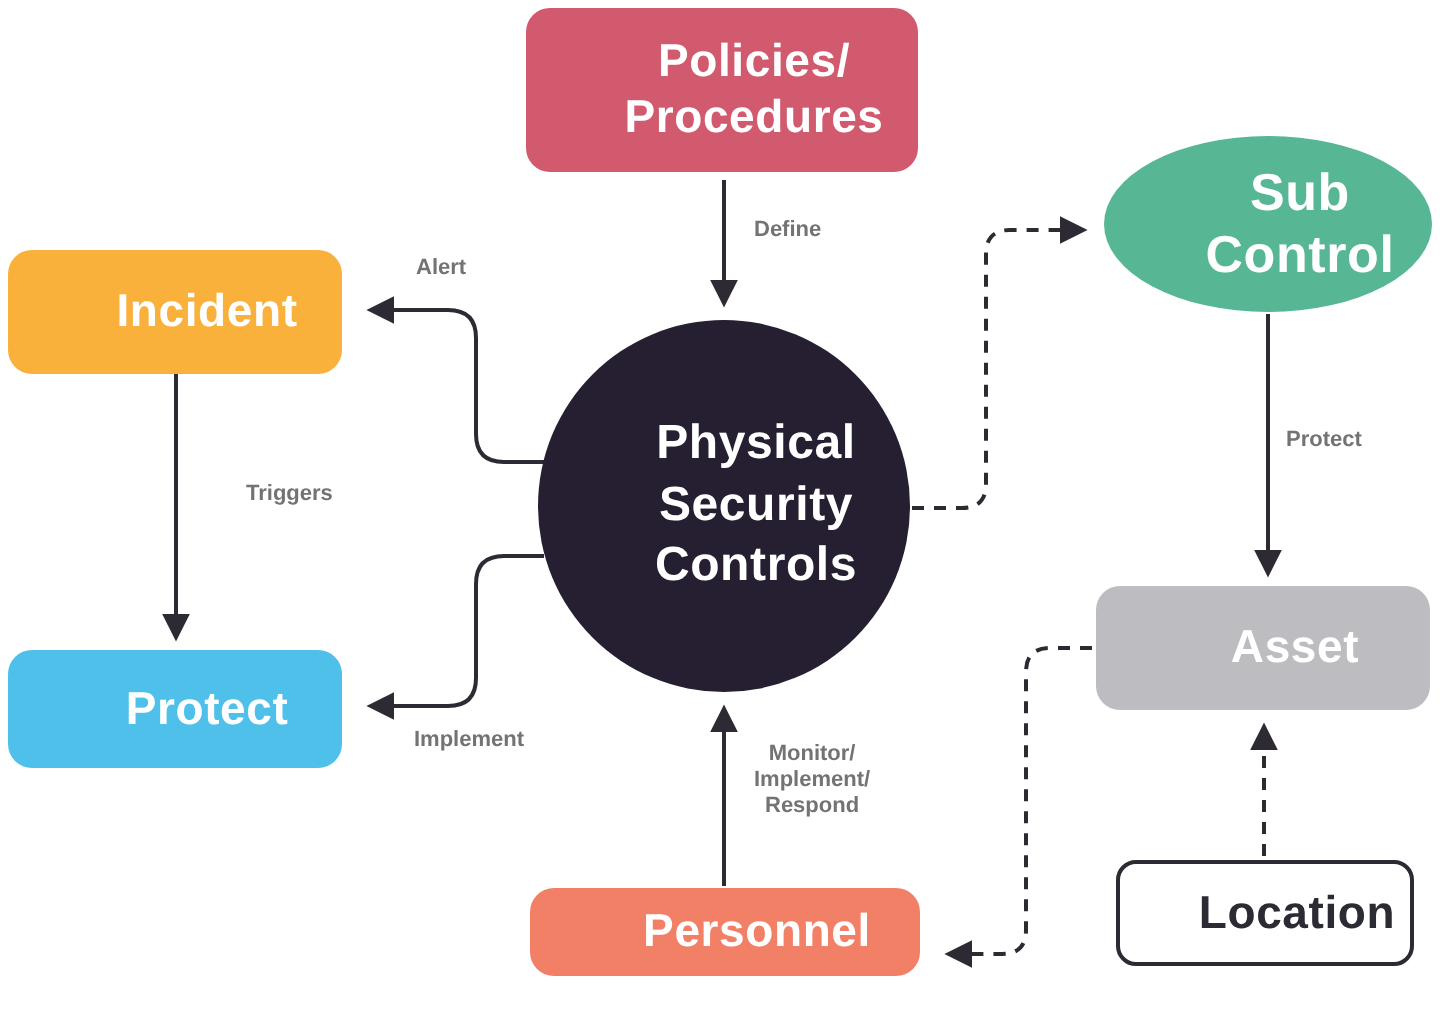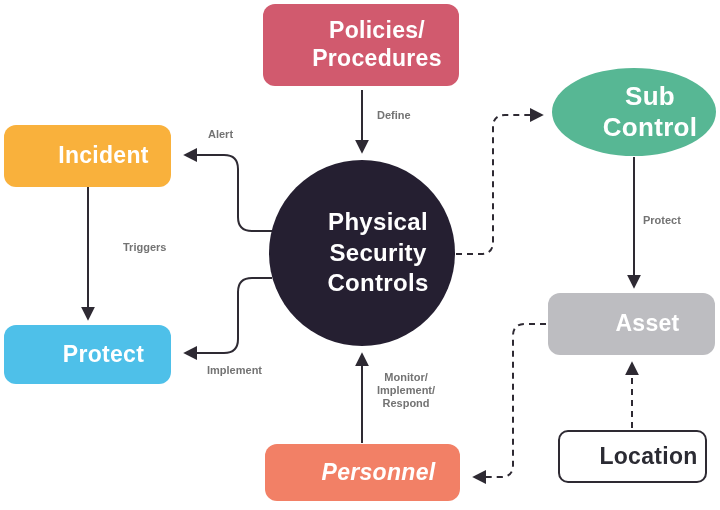--- a/index.html
+++ b/index.html
@@ -40,21 +40,21 @@
     letter-spacing: 0.3px;
     line-height: 1.2;
     white-space: pre-line;
     border-radius: 12px;
     box-sizing: border-box;
     padding-left: 32px;
   }
   .node-policies   { left: 263px; top: 4px;   width: 196px; height: 82px; }
   .node-incident   { left: 4px;   top: 125px; width: 167px; height: 62px; }
   .node-threats    { left: 4px;   top: 325px; width: 167px; height: 59px; }
-  .node-personnel  { left: 265px; top: 444px; width: 195px; height: 57px; font-style: italic; }
+  .node-personnel  { left: 265px; top: 444px; width: 195px; height: 44px; }
   .node-subcontrol { left: 552px; top: 68px;  width: 164px; height: 88px;
                      border-radius: 50%; font-size: 26px; }
   .node-asset      { left: 548px; top: 293px; width: 167px; height: 62px; }
   .node-location   { left: 558px; top: 430px; width: 149px; height: 53px;
                      background: #ffffff; color: #2b2b33;
                      border: 2px solid #2e2a33; border-radius: 10px; }
   .node-center     { left: 269px; top: 160px; width: 186px; height: 186px;
                      border-radius: 50%; font-size: 24px; line-height: 1.27; }
   .edge-label {
     position: absolute;

